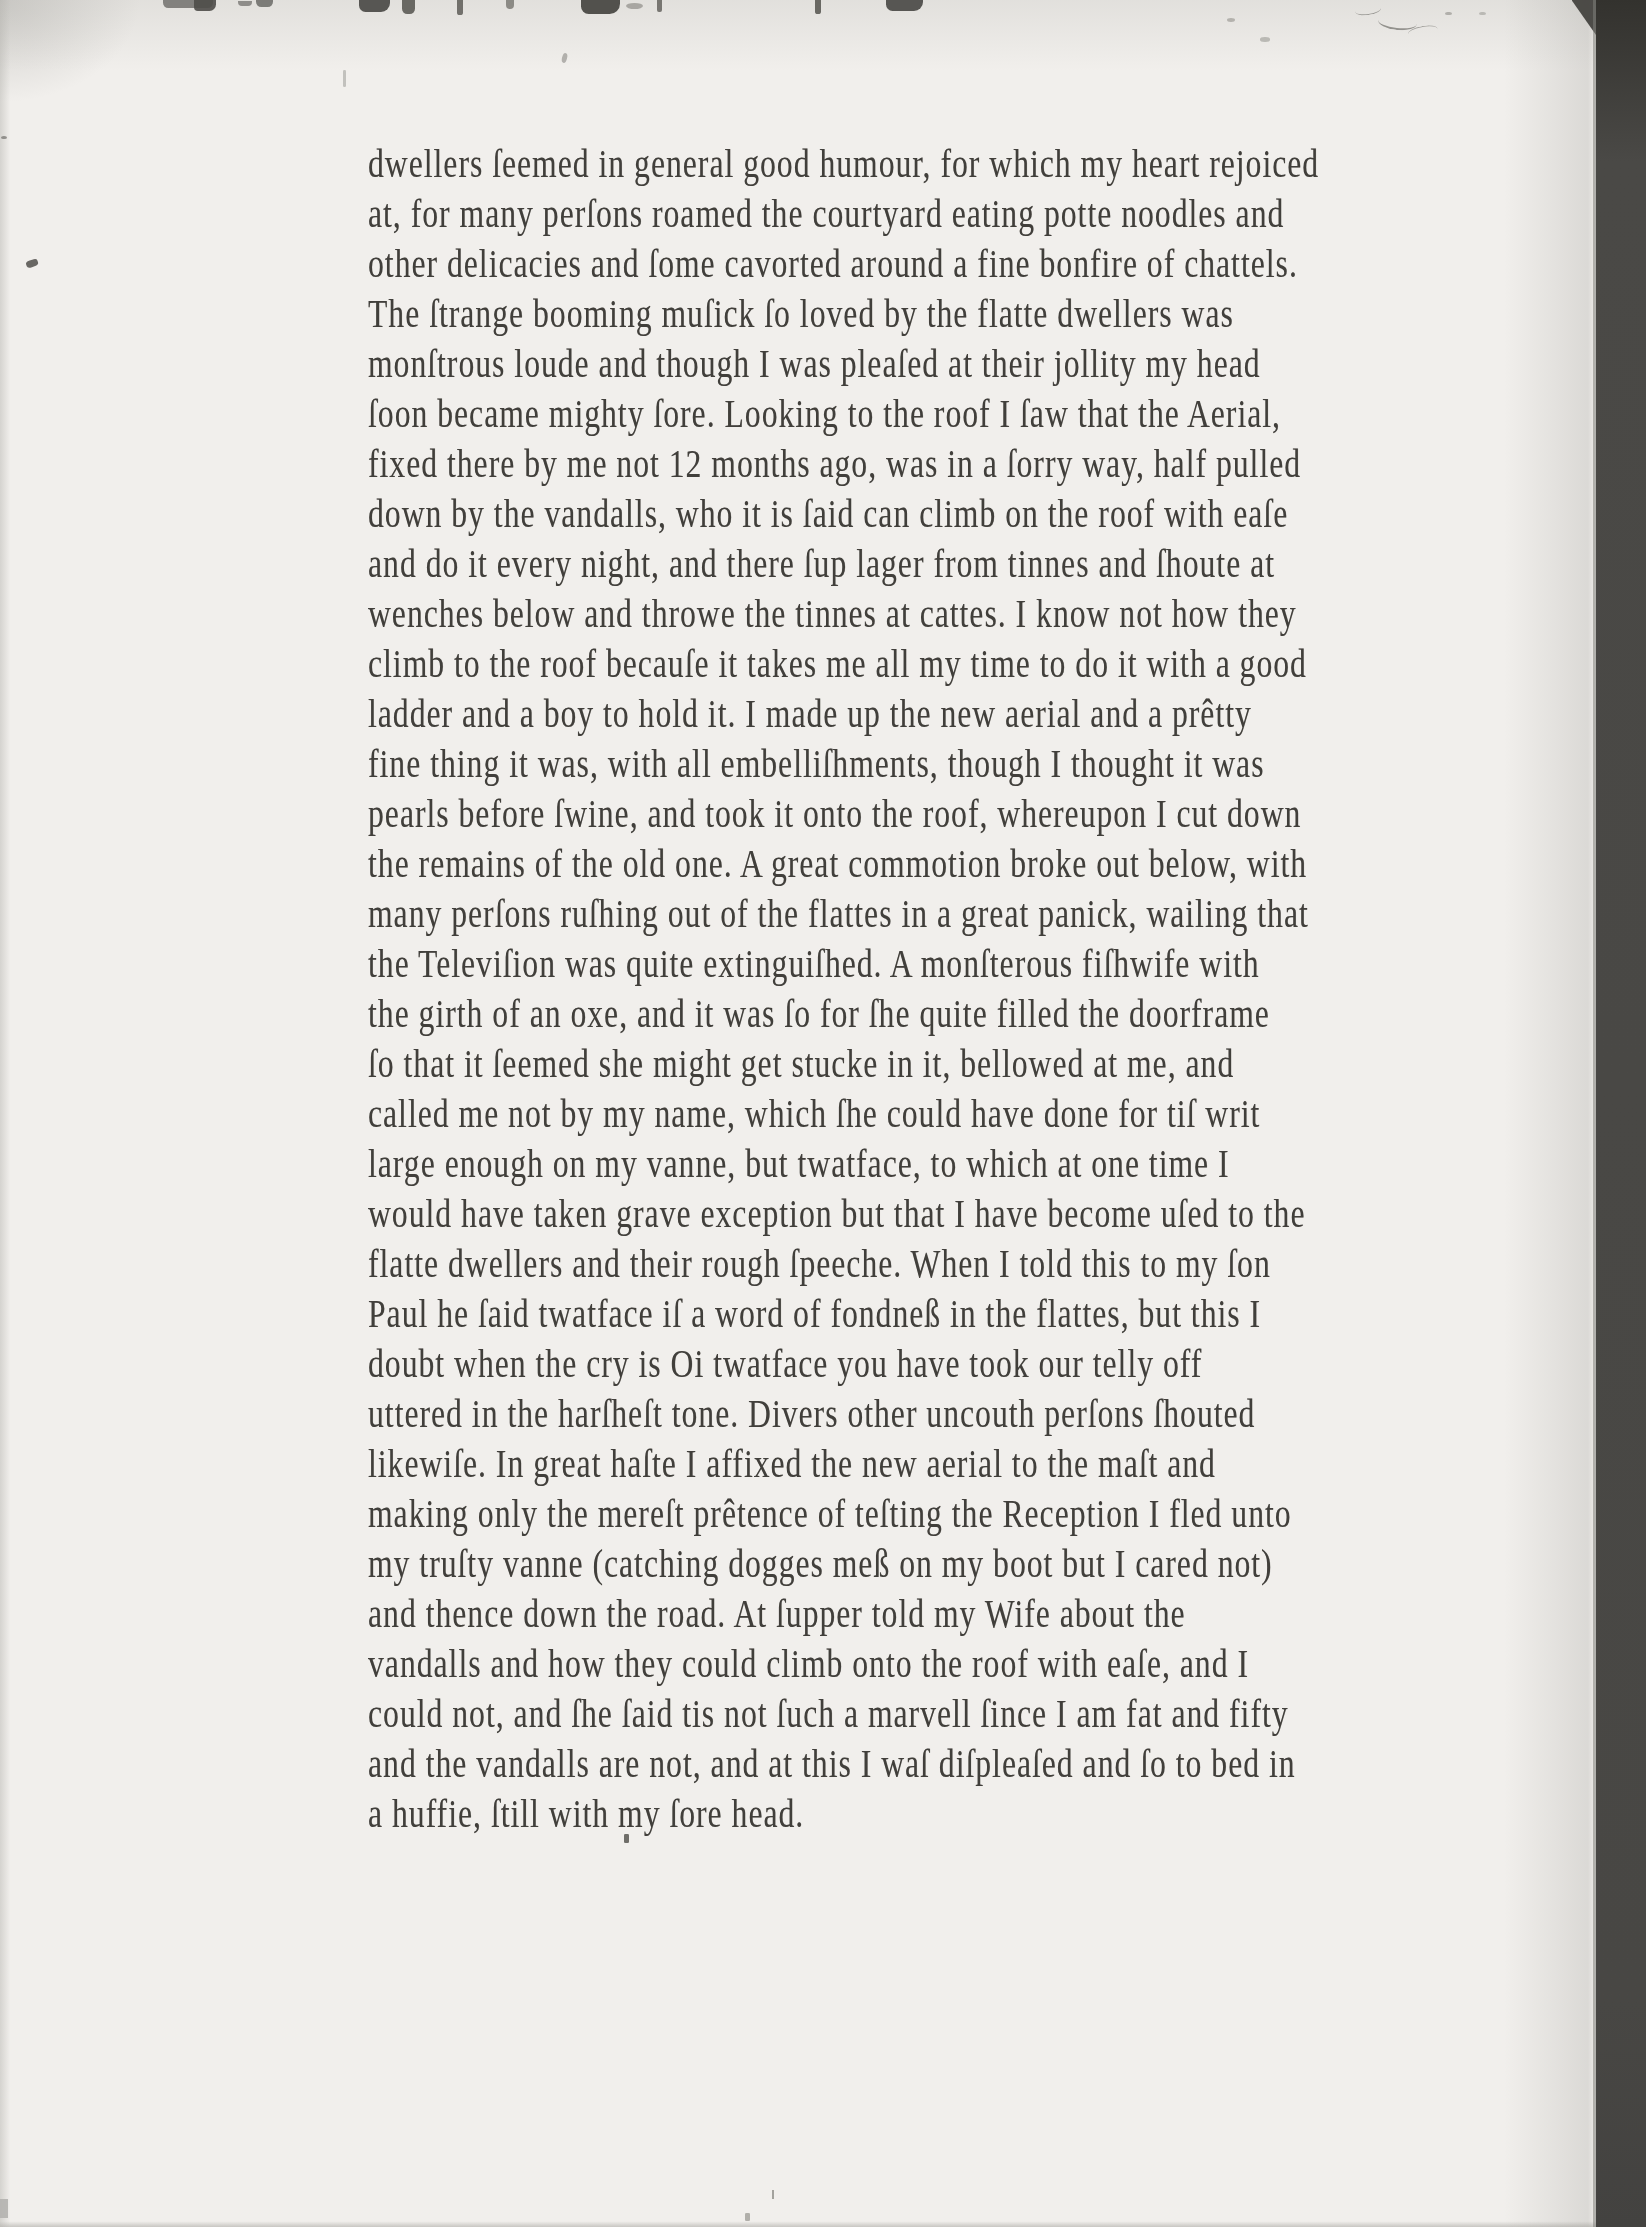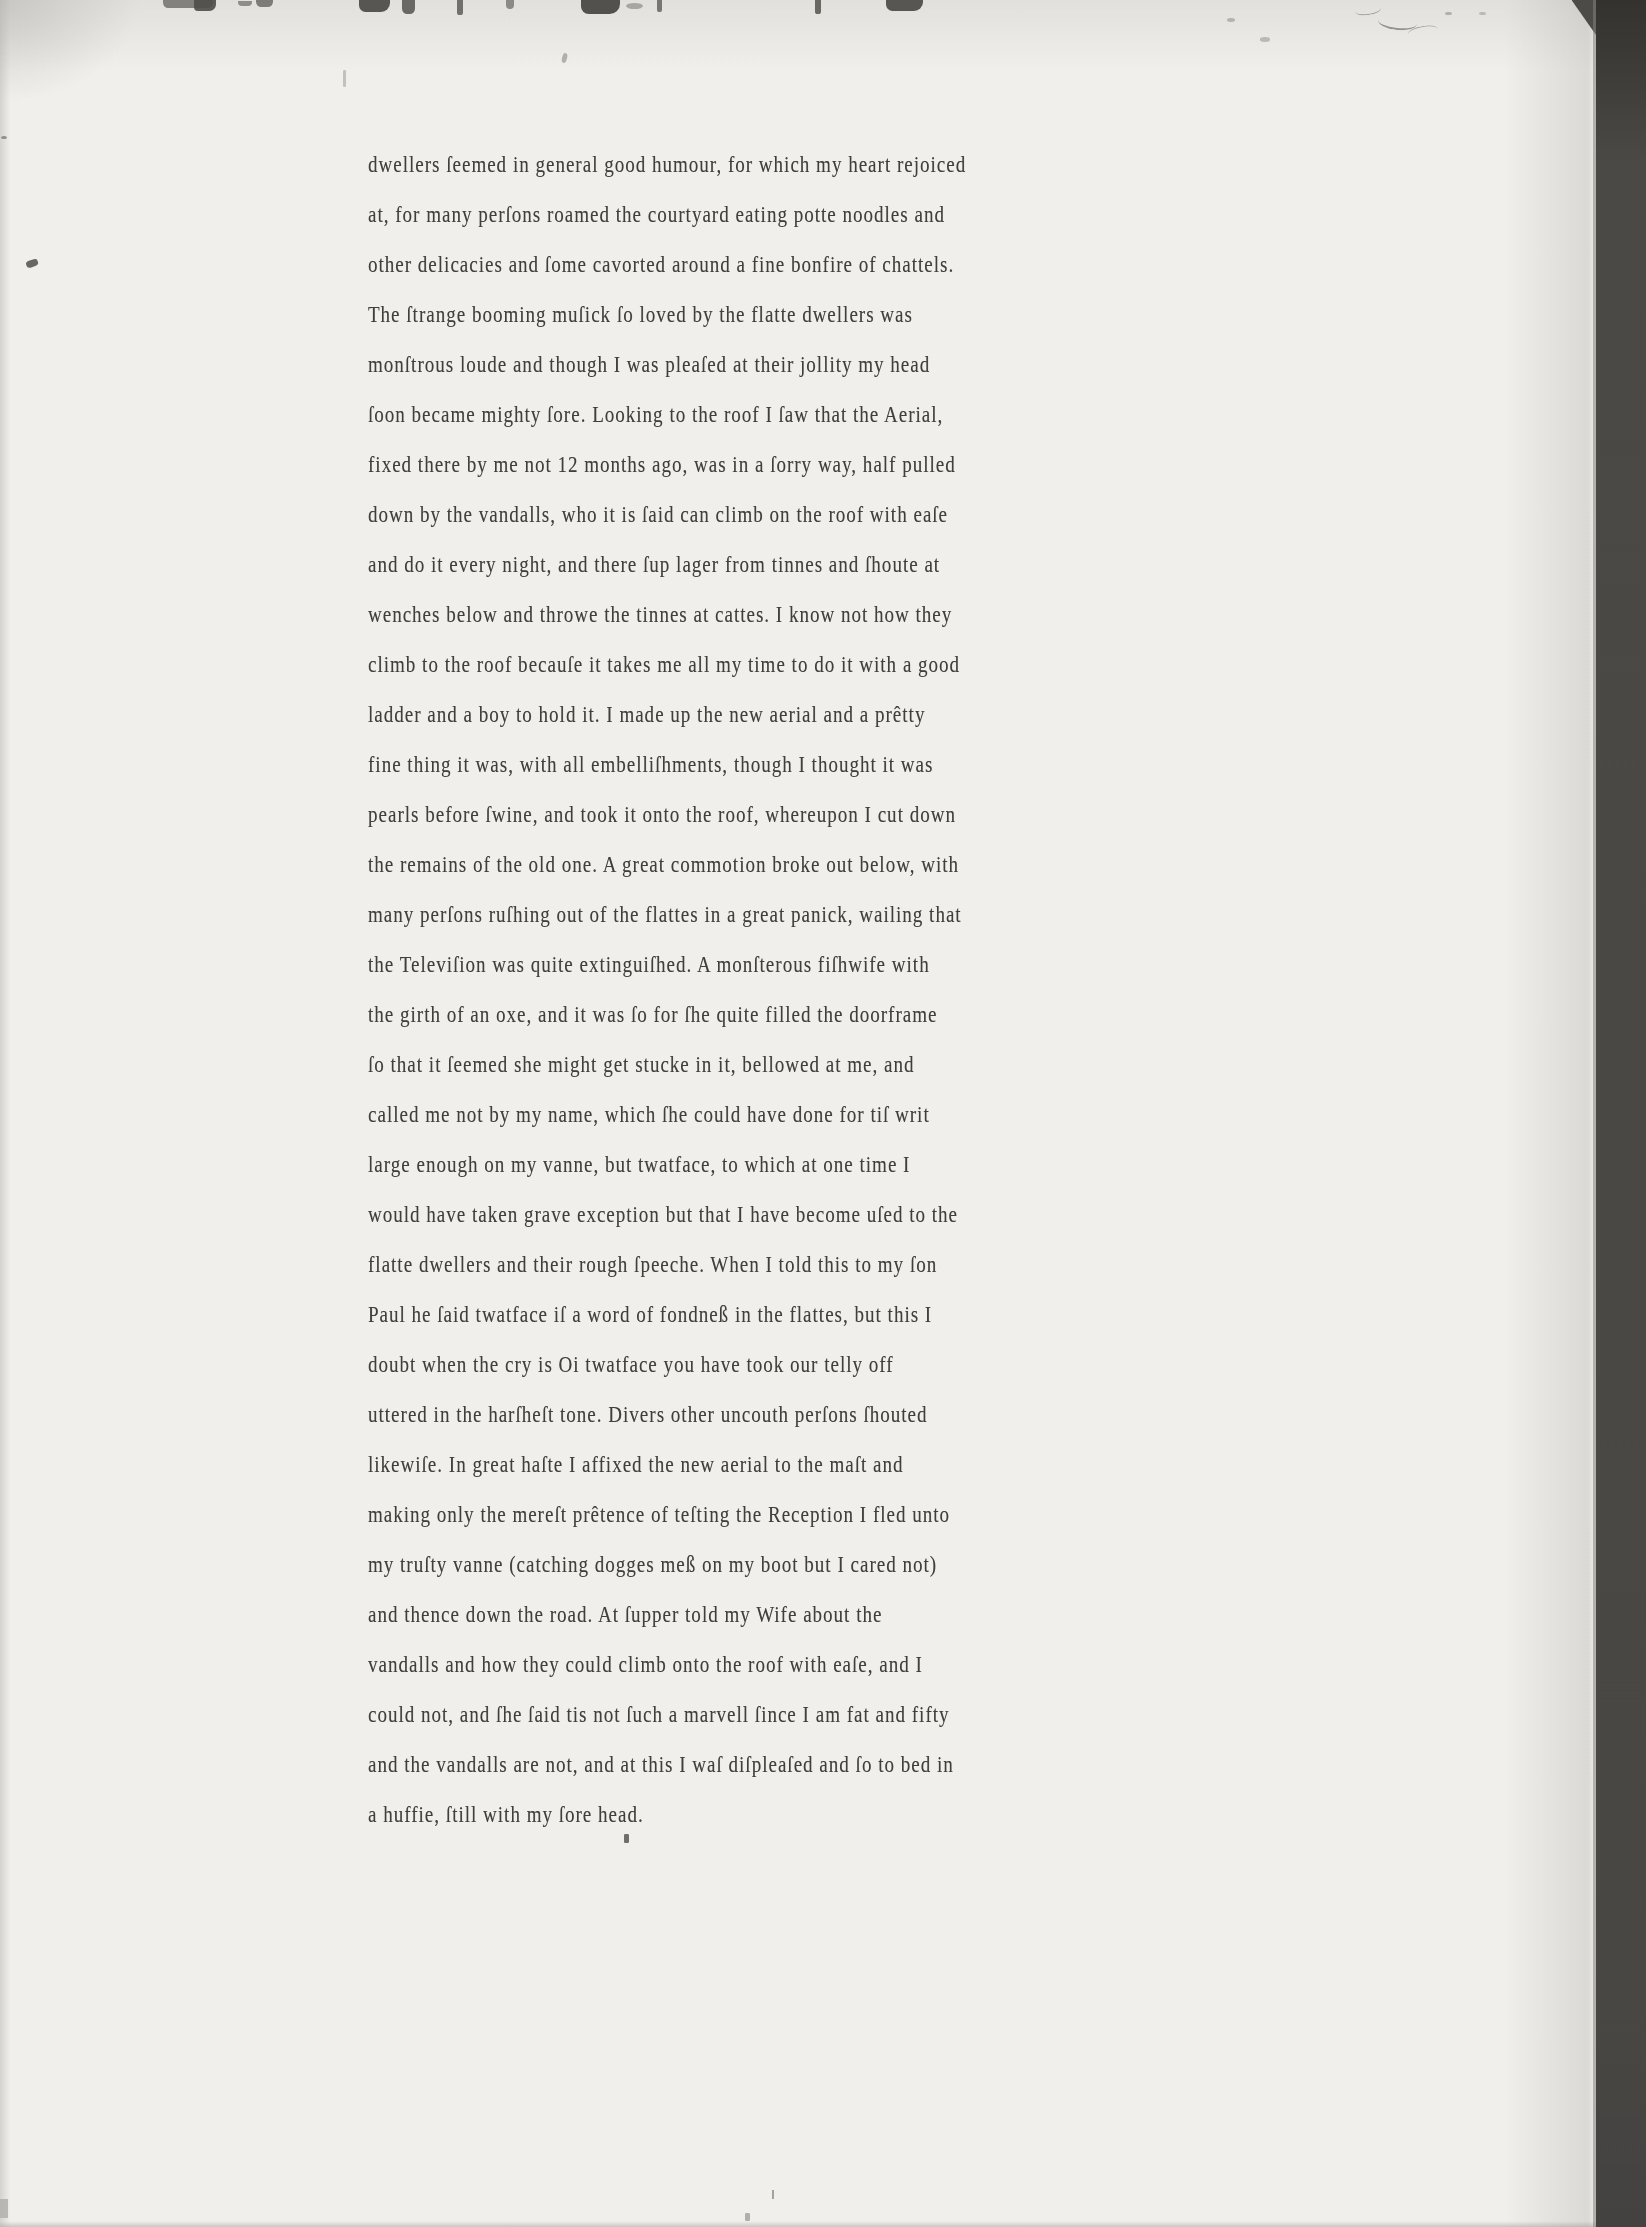--- a/index.html
+++ b/index.html
@@ -54,21 +54,21 @@
     background: #3d3c38;
     clip-path: polygon(0 0, 100% 0, 100% 100%);
     opacity: .9;
   }
   
   .text-block {
     position: absolute;
     left: 368px;
     top: 139px;
     width: 1007px;
-    font-size: 24px;
+    font-size: 40px;
     line-height: 50px;
     letter-spacing: 1.3px;
     color: var(--ink, #413f3b);
   }
   .line {
     white-space: pre;
     transform: scaleX(0.79);
     transform-origin: 0 50%;
     text-shadow: 0.3px 0.3px 0.5px rgba(72,68,62,.35);
   }

